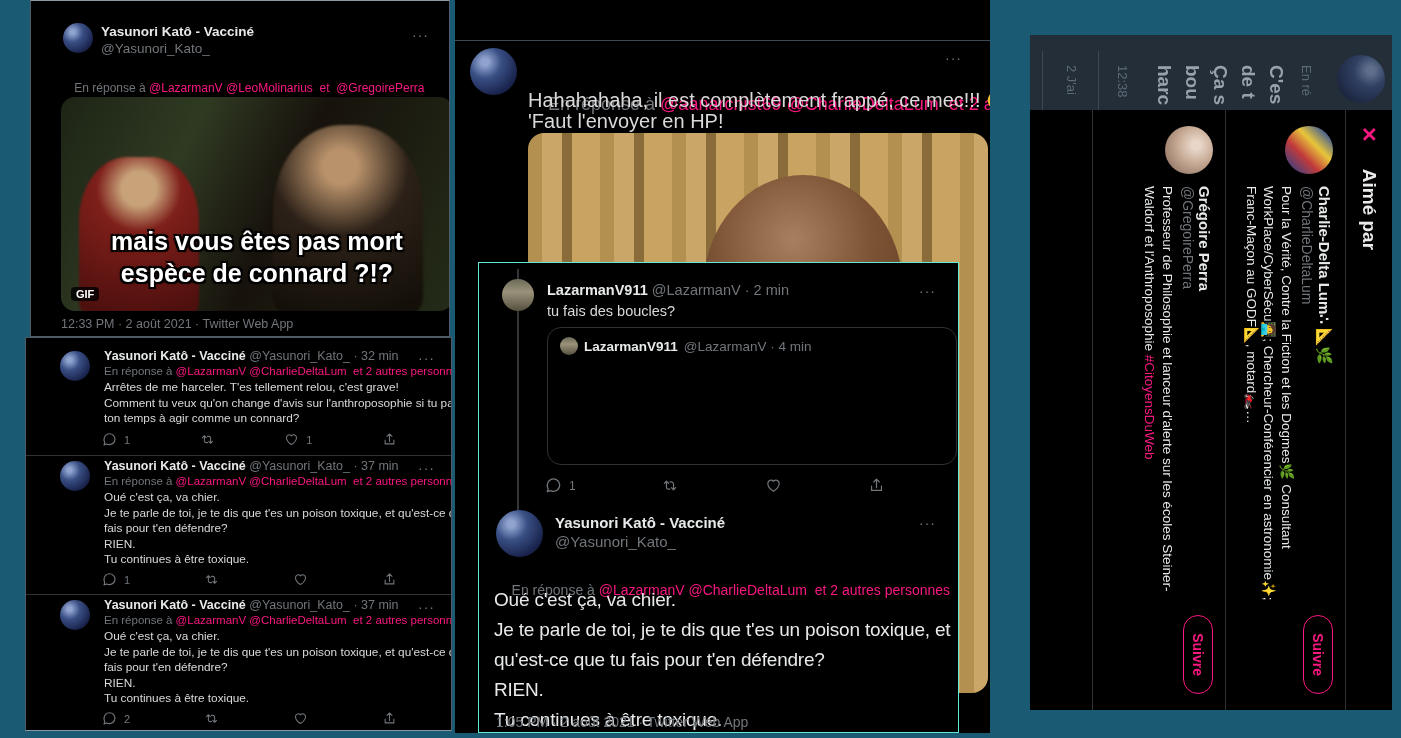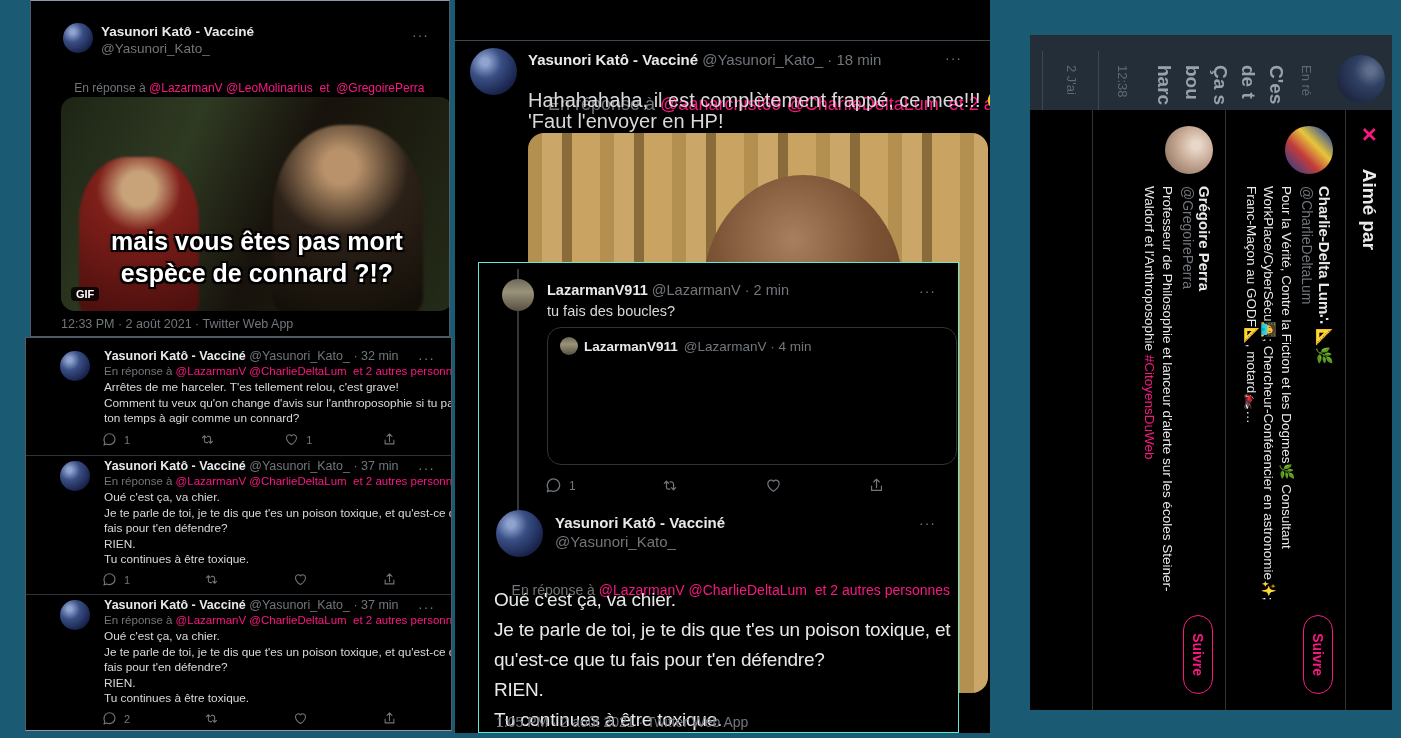--- a/index.html
+++ b/index.html
@@ -111,23 +111,20 @@
   .followbtn { flex:none; align-self:flex-start; border:1.5px solid #f91880; color:#f91880; font-weight:bold;
       font-size:14px; border-radius:17px; padding:6px 17px; background:transparent; cursor:pointer; font-family:inherit; }
 </style>
 </head>
 <body>
 
 <div id="panelC" class="panel">
   <div class="topline"></div>
   <div class="hdr">
     <div class="avatar av-yasu"></div>
-    <div class="nameline">
-      <span class="tname">Yasunori Katô - Vacciné</span><span class="tmeta"> @Yasunori_Kato_ · 18 min</span>
-    </div>
   </div>
   <div class="more" style="right:28px; top:50px;">···</div>
   <div class="rline replyline">
     <span>En réponse à </span><span class="mention">@aanarchist69 @CharlieDeltaLum  et 2 autres personnes</span>
   </div>
   <div class="body ttext">Hahahahaha, il est complètement frappé, ce mec!!! 🤣
 'Faut l'envoyer en HP!</div>
   <div class="photo">
     <div class="head">
       <div class="brow" style="left:38px; top:128px;"></div>

